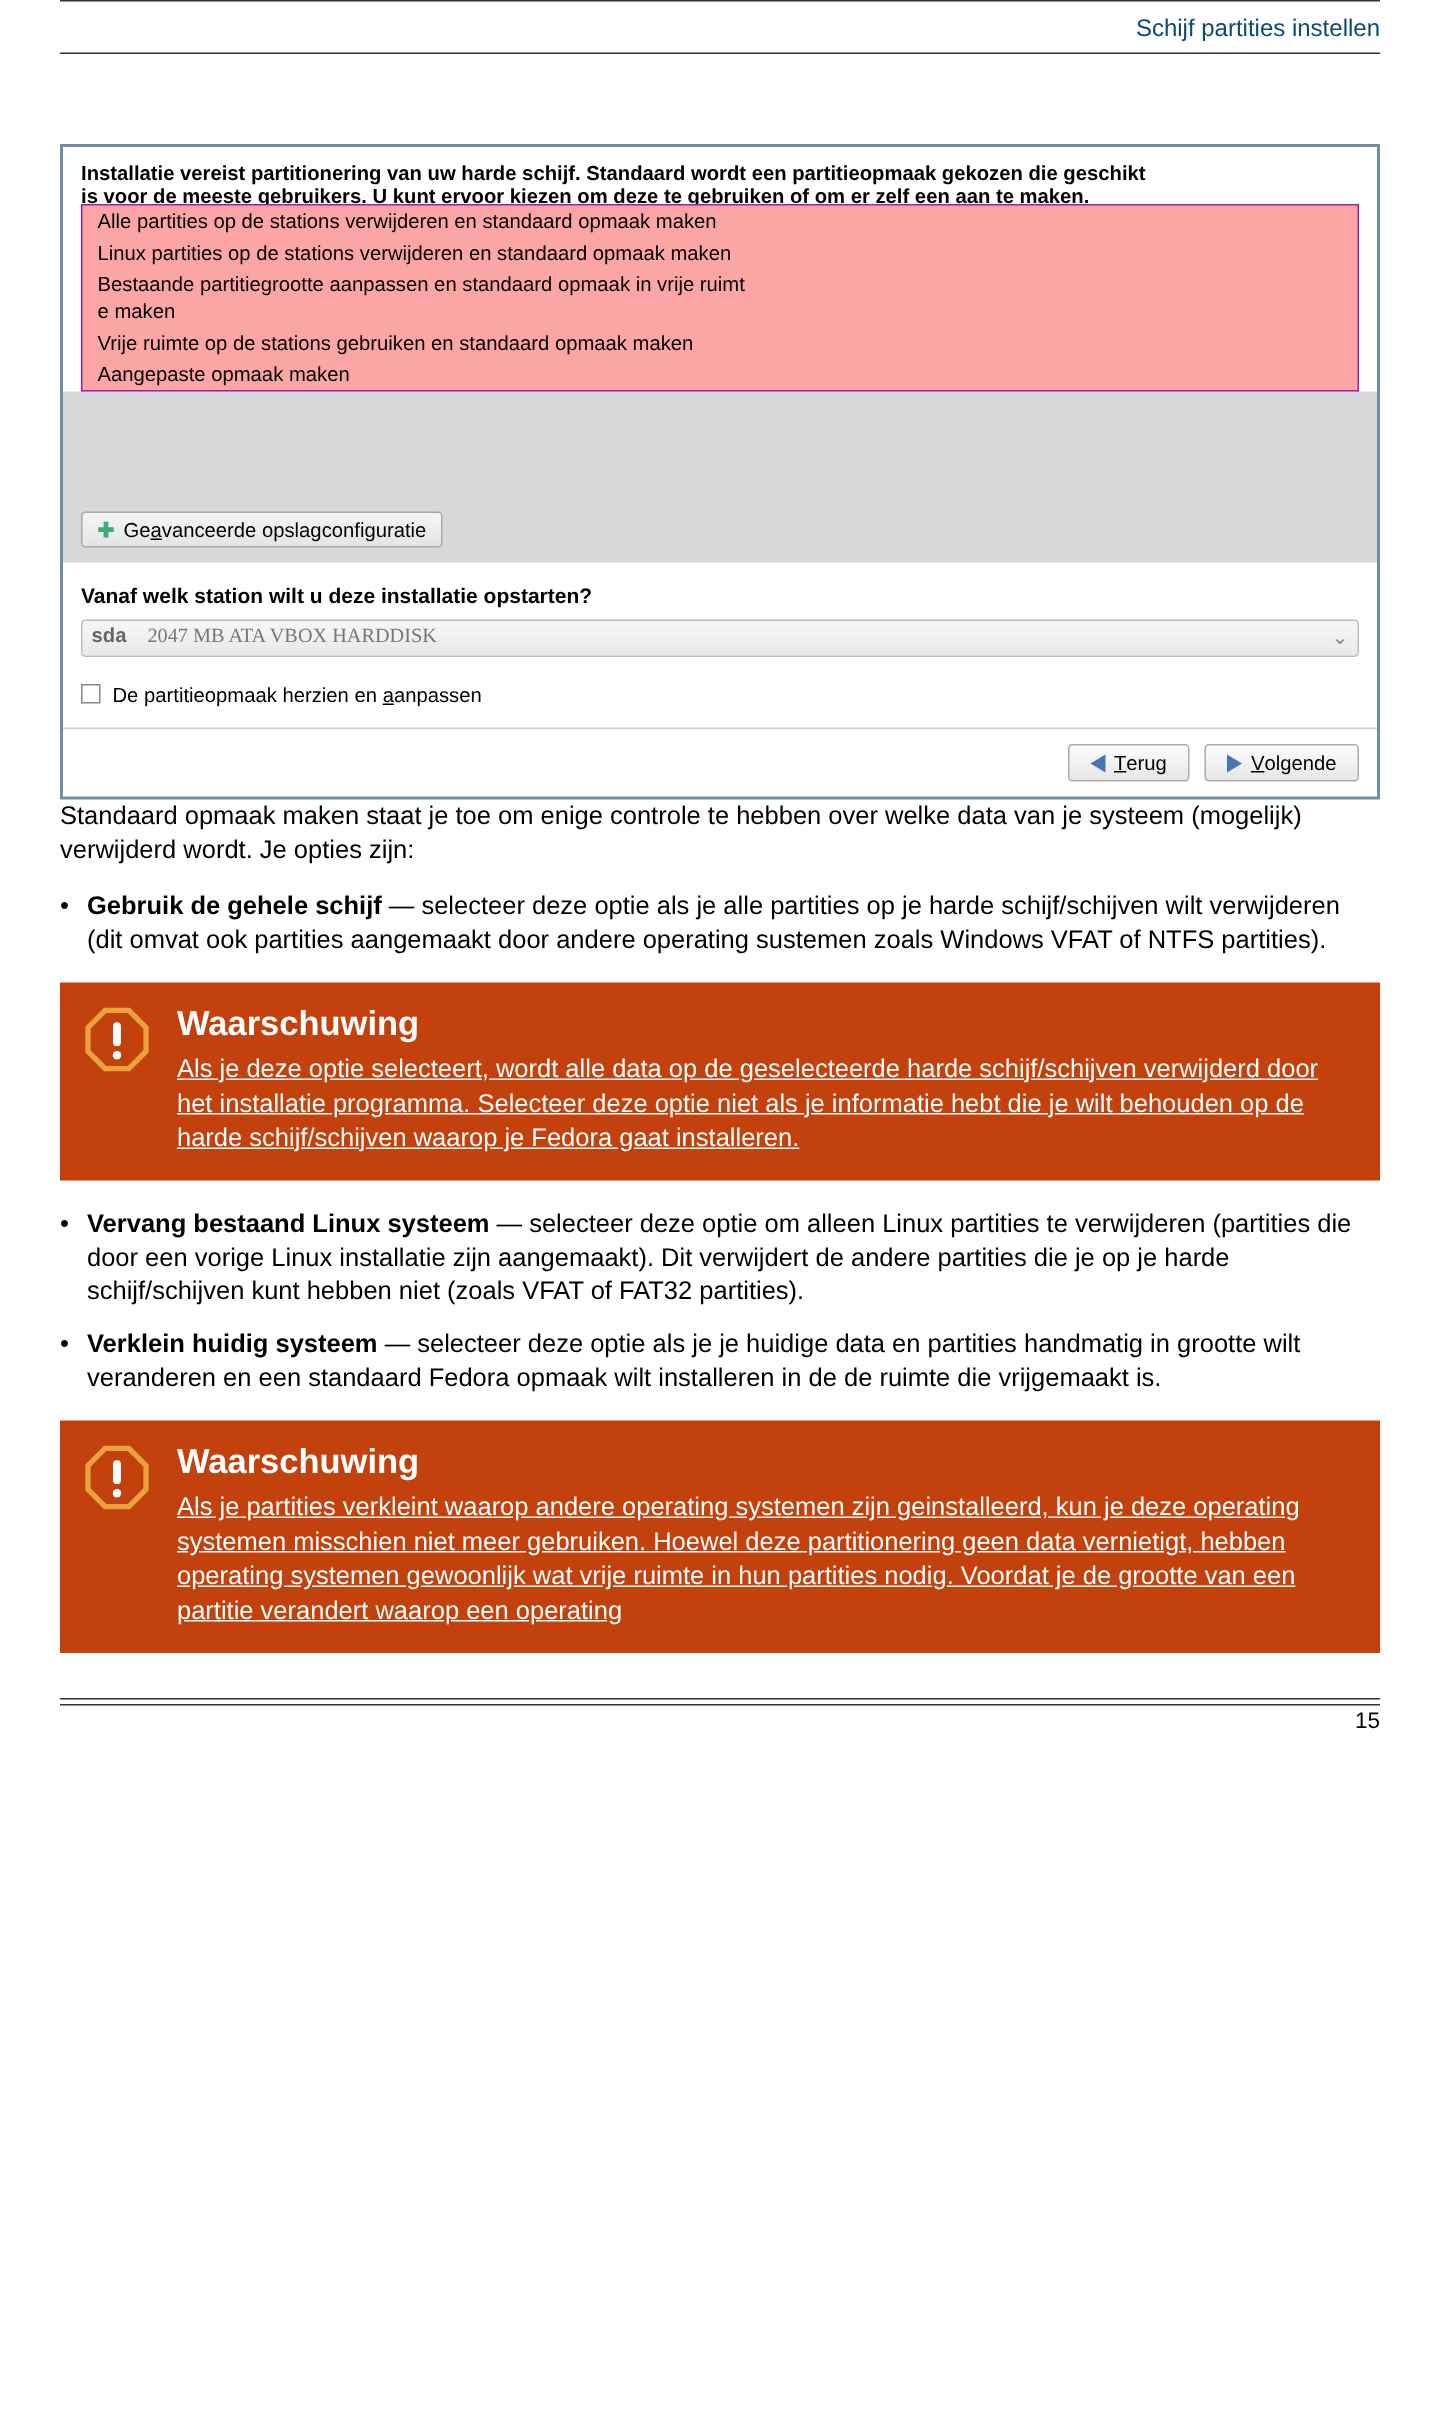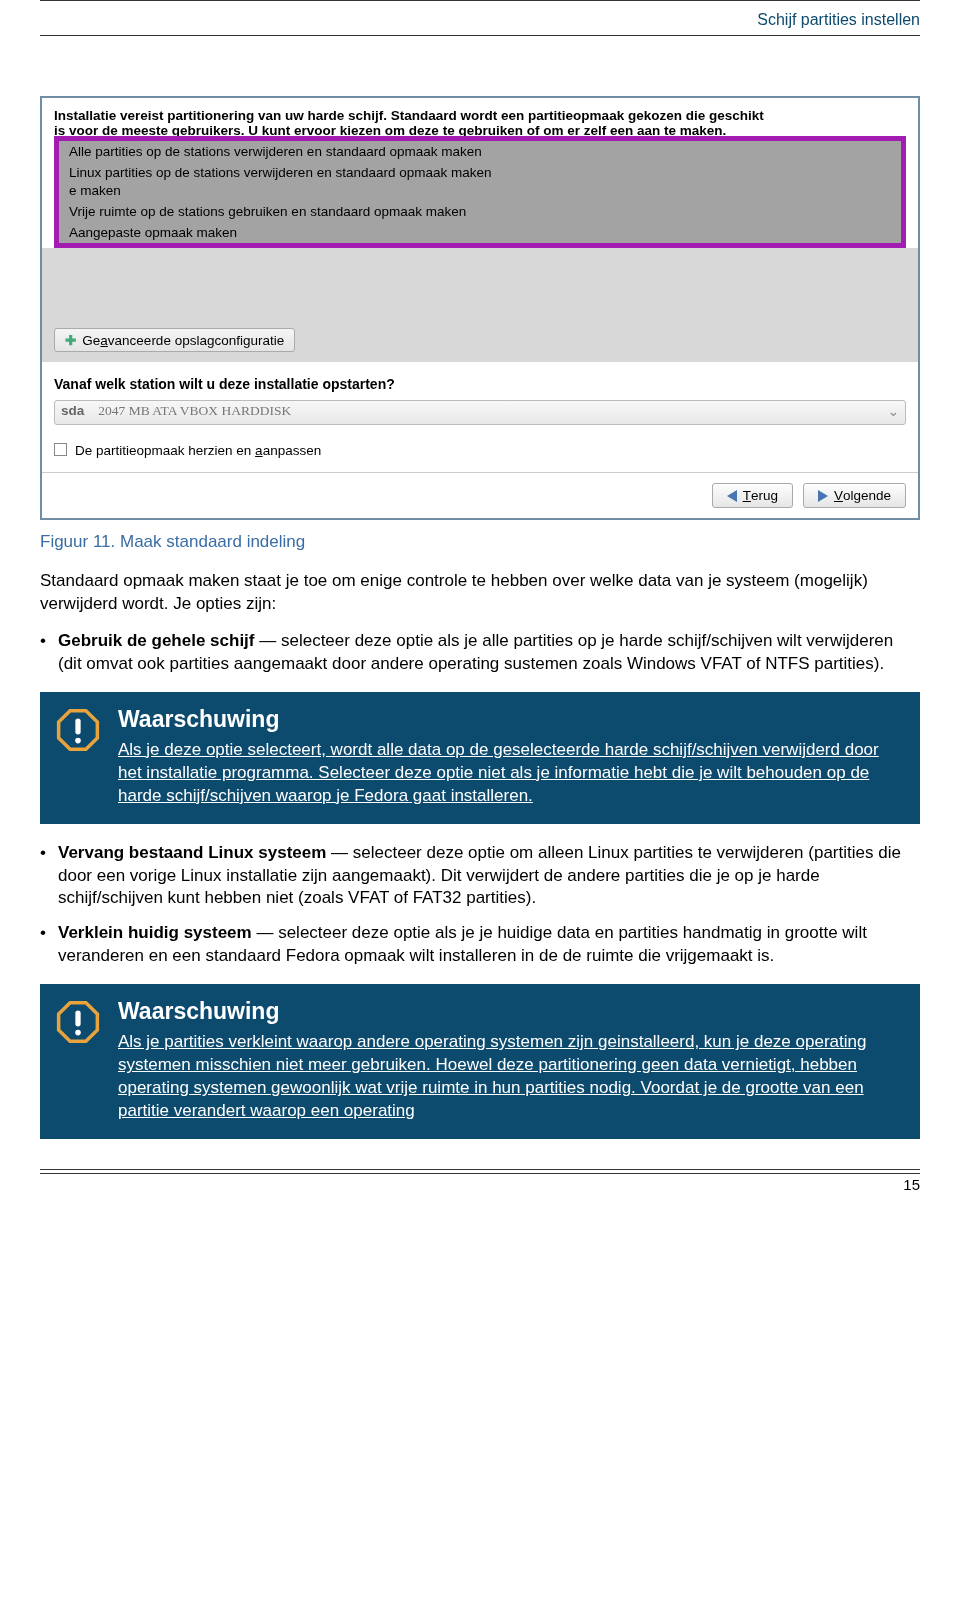--- a/index.html
+++ b/index.html
@@ -4,21 +4,21 @@
 <style>
 * { box-sizing: border-box; margin: 0; padding: 0; }
 body { font-family: "Liberation Sans", Arial, sans-serif; background: #fff; color: #000; width: 960px; margin: 0 auto; }
 .page { padding: 0 40px 30px 40px; }
 .header-line { border-bottom: 1px solid #333; margin-bottom: 4px; }
 .header-title { text-align: right; font-size: 16px; color: #0c4a6e; padding: 6px 0; border-bottom: 1px solid #333; }
 .screenshot { border: 2px solid #6f8ea6; margin-top: 60px; background: #fff; font-size: 13.5px; }
 .screenshot-top { padding: 10px 12px 0 12px; }
 .intro-text { font-weight: bold; font-size: 13.5px; }
 .intro-text2 { font-weight: bold; font-size: 13.5px; }
-.dropdown-box { border: 5px solid #a21caf; background: #a3a3a3; margin: 0 0 0 0; position: relative; }
+.dropdown-box { border: 1px solid #a21caf; background: #fca5a5; margin: 0 0 0 0; position: relative; }
 .dropdown-box .opt { padding: 3px 10px; font-size: 13.5px; }
 .dropdown-box .opt:first-child { border-top: none; }
 .gray-area { background: #d8d8d8; padding: 10px 12px; }
 .gray-area-inner { min-height: 70px; }
 .adv-btn { display: inline-flex; align-items: center; background: linear-gradient(#f5f5f5, #e4e4e4); border: 1px solid #aaa; border-radius: 3px; padding: 3px 10px; font-size: 13.5px; cursor: pointer; }
 .adv-btn .plus { margin-right: 6px; font-weight: bold; color: #4a7; }
 .boot-section { padding: 14px 12px 6px 12px; }
 .boot-title { font-weight: bold; font-size: 14px; margin-bottom: 8px; }
 .boot-dropdown { display: flex; width: 100%; border: 1px solid #bbb; background: linear-gradient(#f7f7f7, #e8e8e8); border-radius: 3px; padding: 2px 6px; height: 25px; }
 .boot-dropdown .sda { font-weight: bold; margin-right: 14px; color: #666; }
@@ -28,21 +28,21 @@
 .checkbox-row .cb { width: 13px; height: 13px; border: 1px solid #888; margin-right: 8px; }
 .bottom-bar { border-top: 1px solid #ccc; padding: 10px 12px; display: flex; justify-content: flex-end; gap: 10px; }
 .nav-btn { display: inline-flex; align-items: center; background: linear-gradient(#fdfdfd, #e6e6e6); border: 1px solid #aaa; border-radius: 3px; padding: 4px 14px; font-size: 13.5px; cursor: pointer; }
 .arrow-left { width: 0; height: 0; border-top: 6px solid transparent; border-bottom: 6px solid transparent; border-right: 10px solid #4876b4; margin-right: 6px; }
 .arrow-right { width: 0; height: 0; border-top: 6px solid transparent; border-bottom: 6px solid transparent; border-left: 10px solid #4876b4; margin-right: 6px; }
 .figure-caption { color: #3a6da5; font-size: 17px; margin: 12px 0 18px 0; }
 .body-text { font-size: 17px; line-height: 1.35; color: #000; margin-bottom: 14px; }
 ul.bullet { list-style: none; padding: 0; margin: 0 0 16px 0; }
 ul.bullet li { font-size: 17px; line-height: 1.35; padding-left: 18px; position: relative; margin-bottom: 12px; }
 ul.bullet li::before { content: "•"; position: absolute; left: 0; top: 0; }
-.warning-box { background: #0c4a6e; color: #fff; padding: 14px 18px 16px 16px; margin: 0 0 18px 0; display: flex; gap: 18px; }
+.warning-box { background: #c2410c; color: #fff; padding: 14px 18px 16px 16px; margin: 0 0 18px 0; display: flex; gap: 18px; }
 .warning-icon { flex: 0 0 44px; display: flex; align-items: flex-start; padding-top: 2px; }
 .warning-icon svg { width: 44px; height: 44px; }
 .warning-content h3 { font-size: 23px; font-weight: bold; margin-bottom: 6px; }
 .warning-content p { font-size: 17px; line-height: 1.35; text-decoration: underline; }
 .strong { font-weight: bold; }
 .footer { border-top: 1px solid #333; margin-top: 30px; padding-top: 6px; display: flex; justify-content: flex-end; font-size: 15px; border-bottom: none; position: relative; }
 .footer-inner { border-top: 1px solid #333; width: 100%; position: absolute; top: 3px; left: 0; }
 .underline-accel { text-decoration: underline; }
 </style>
 </head>
@@ -53,20 +53,21 @@
   <div class="header-line"></div>
   <div class="header-title">Schijf partities instellen</div>
 
   <div class="screenshot">
     <div class="screenshot-top">
       <div class="intro-text">Installatie vereist partitionering van uw harde schijf. Standaard wordt een partitieopmaak gekozen die geschikt</div>
       <div class="intro-text2">is voor de meeste gebruikers. U kunt ervoor kiezen om deze te gebruiken of om er zelf een aan te maken.</div>
       <div class="dropdown-box" style="margin-top:-2px;">
         <div class="opt">Alle partities op de stations verwijderen en standaard opmaak maken</div>
         <div class="opt">Linux partities op de stations verwijderen en standaard opmaak maken</div>
+        <div class="opt">Bestaande partitiegrootte aanpassen en standaard opmaak in vrije ruimt</div>
         <div class="opt" style="padding-top:0;">e maken</div>
         <div class="opt">Vrije ruimte op de stations gebruiken en standaard opmaak maken</div>
         <div class="opt">Aangepaste opmaak maken</div>
       </div>
     </div>
     <div class="gray-area">
       <div class="gray-area-inner"></div>
       <button class="adv-btn">
         <span class="plus">✚</span>
         <span>Ge</span>
@@ -95,21 +96,20 @@
           <span>erug</span>
       </button>
       <button class="nav-btn">
         <span class="arrow-right"></span>
         <span class="underline-accel">V</span>
           <span>olgende</span>
       </button>
     </div>
   </div>
 
-  <div class="figure-caption">Figuur 11. Maak standaard indeling</div>
 
   <p class="body-text">Standaard opmaak maken staat je toe om enige controle te hebben over welke data van je systeem (mogelijk) verwijderd wordt. Je opties zijn:</p>
 
   <ul class="bullet">
     <li>
       <span class="strong">Gebruik de gehele schijf</span><span> — selecteer deze optie als je alle partities op je harde schijf/schijven wilt verwijderen (dit omvat ook partities aangemaakt door andere operating sustemen zoals Windows VFAT of NTFS partities).</span>
     </li>
   </ul>
 
   <div class="warning-box">

